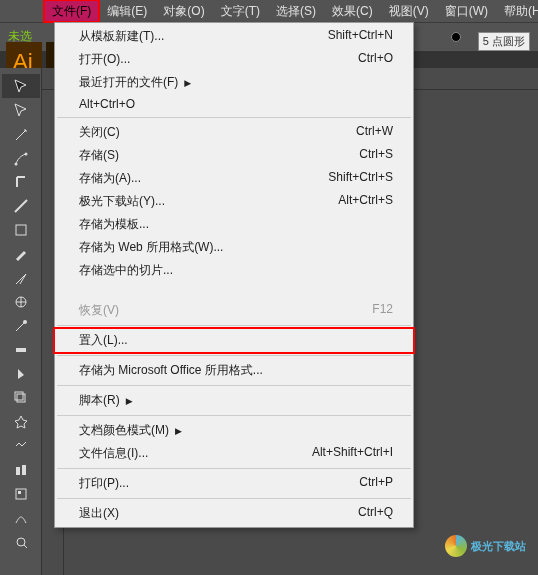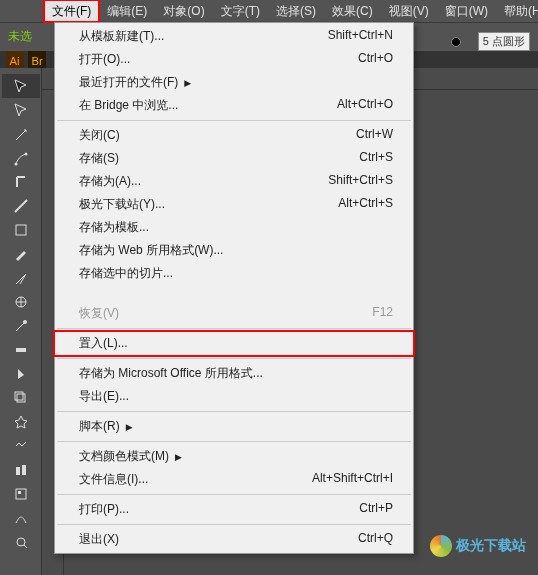--- a/index.html
+++ b/index.html
@@ -1,30 +1,30 @@
 <!DOCTYPE html>
 <html><head>
 <meta charset="utf-8">
 <style>
 * { margin: 0; padding: 0; box-sizing: border-box; font-family: "Microsoft YaHei", Arial, sans-serif; }
 body { background: #4a4a4a; width: 538px; height: 575px; overflow: hidden; position: relative; }
 
 .menubar { background: #535353; height: 22px; display: flex; padding-left: 44px; }
 .menu-item { color: #e0e0e0; font-size: 12px; padding: 3px 8px; cursor: pointer; white-space: nowrap; }
-.menu-item.active { background: #e5e5e5; color: #000; }
+.menu-item.active { background: #be185d; color: #000; }
 .menu-item.active.highlighted { outline: 2px solid red; outline-offset: -1px; }
 
 .controlbar { background: #535353; height: 28px; display: flex; align-items: center; padding: 0 8px; border-top: 1px solid #3a3a3a; }
 .unselect { color: #84cc16; font-size: 12px; margin-right: 22px; }
-.stroke-box { margin-left: auto; display: flex; align-items: center; gap: 17px; margin-top: 10px; }
+.stroke-box { margin-left: auto; display: flex; gap: 17px; margin-top: 10px; }
 .stroke-dot { width: 10px; height: 10px; background: #000; border-radius: 50%; border: 1px solid #888; }
 .stroke-select { background: #efefef; color: #333; font-size: 11px; padding: 1px 4px; border: 1px solid #888; }
 
 .toolstrip { background: #333; height: 18px; display: flex; align-items: center; padding-left: 6px; border-top: 1px solid #555; }
-.tinybtn { width: 18px; height: 14px; margin-right: 4px; display: flex; align-items: center; justify-content: center; }
+.tinybtn { width: 36px; height: 14px; margin-right: 4px; display: flex; align-items: center; justify-content: center; }
 
 .main { display: flex; height: calc(100% - 68px); }
 .toolbar { width: 42px; background: #535353; border-right: 1px solid #333; display: flex; flex-direction: column; padding-top: 6px; }
 .toolbar-btn { width: 38px; height: 24px; margin: 0 2px; display: flex; align-items: center; justify-content: center; color: #ddd; }
 .toolbar-btn svg { width: 16px; height: 16px; }
 .toolbar-btn.sel { background: #3a3a3a; }
 
 .canvas-area { flex: 1; background: #4a4a4a; position: relative; }
 .ruler-h { position: absolute; top: 0; left: 22px; right: 0; height: 22px; background: #4b4b4b; border-bottom: 1px solid #333; }
 .ruler-v { position: absolute; top: 22px; left: 0; bottom: 0; width: 22px; background: #4b4b4b; border-right: 1px solid #333; }
@@ -32,21 +32,21 @@
 
 .dropdown { position: absolute; top: 22px; left: 54px; width: 360px; background: #f0f0f0; border: 1px solid #999; box-shadow: 3px 3px 6px rgba(0,0,0,.3); z-index: 100; padding: 2px 0; }
 .dd-row { display: flex; justify-content: space-between; padding: 3px 20px 3px 24px; font-size: 12px; color: #222; cursor: default; }
 .dd-row.disabled { color: #999; margin-top: 17px; }
 .dd-row.highlighted { outline: 2px solid red; outline-offset: 0; }
 .dd-sep { height: 1px; background: #ccc; margin: 3px 2px; }
 .arrow::after { content: "▶"; font-size: 9px; margin-left: 6px; }
 
 .watermark { position: absolute; bottom: 18px; right: 12px; display: flex; align-items: center; gap: 4px; opacity: .9; }
 .wm-logo { width: 22px; height: 22px; border-radius: 50%; background: conic-gradient(#5bc0eb, #9bc53d, #fde74c, #fa7921); }
-.wm-text { font-size: 14px; color: #5bc0eb; font-weight: bold; }
+.wm-text { font-size: 11px; color: #5bc0eb; font-weight: bold; }
 </style>
 </head>
 <body>
 
 <div class="menubar" id="menubar">
     <div class="menu-item active highlighted">文件(F)</div>
     <div class="menu-item">编辑(E)</div>
     <div class="menu-item">对象(O)</div>
     <div class="menu-item">文字(T)</div>
     <div class="menu-item">选择(S)</div>
@@ -204,21 +204,20 @@
     </div>
     <div class="dd-row">
       <span>打开(O)...</span>
       <span>Ctrl+O</span>
     </div>
     <div class="dd-row">
       <span class="arrow">最近打开的文件(F)</span>
       <span></span>
     </div>
     <div class="dd-row">
-      <span>在 Bridge 中浏览...</span>
       <span>Alt+Ctrl+O</span>
     </div>
     <div class="dd-sep"></div>
     <div class="dd-row">
       <span>关闭(C)</span>
       <span>Ctrl+W</span>
     </div>
     <div class="dd-row">
       <span>存储(S)</span>
       <span>Ctrl+S</span>
@@ -249,24 +248,20 @@
     <div class="dd-sep"></div>
     <div class="dd-row highlighted">
       <span>置入(L)...</span>
       <span></span>
     </div>
     <div class="dd-sep"></div>
     <div class="dd-row">
       <span>存储为 Microsoft Office 所用格式...</span>
       <span></span>
     </div>
-    <div class="dd-row">
-      <span>导出(E)...</span>
-      <span></span>
-    </div>
     <div class="dd-sep"></div>
     <div class="dd-row">
       <span class="arrow">脚本(R)</span>
       <span></span>
     </div>
     <div class="dd-sep"></div>
     <div class="dd-row">
       <span class="arrow">文档颜色模式(M)</span>
       <span></span>
     </div>

